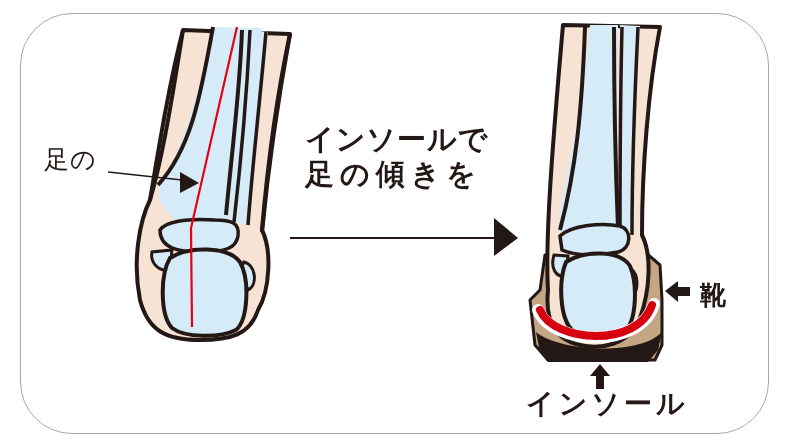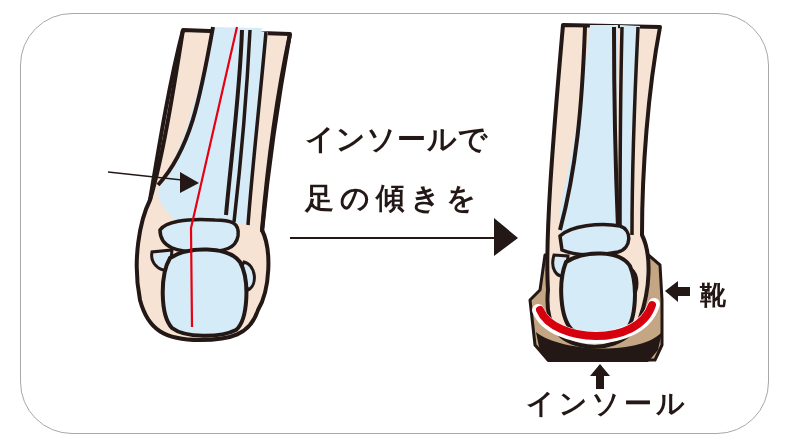--- a/index.html
+++ b/index.html
@@ -5,21 +5,21 @@
   html, body { margin: 0; padding: 0; background: #ffffff; }
   body { width: 790px; height: 445px; position: relative; overflow: hidden;
          font-family: "DejaVu Sans", sans-serif; }
   .frame { position: absolute; left: 20px; top: 13px; width: 749px; height: 421px;
            border: 1.3px solid #a8a8a8; border-radius: 52px; box-sizing: border-box; background:#fff; }
   svg.art { position: absolute; left: 0; top: 0; }
   .label { position: absolute; color: #231815; font-weight: bold; line-height: 1; white-space: nowrap; }
   .tilt-label { left: 44px; top: 146px; font-size: 25px; font-weight: normal; line-height: 28px; letter-spacing: 1px; }
   .headline { left: 305px; top: 122px; font-size: 29px; line-height: 35px; letter-spacing: 1px; font-weight: 900; }
   .headline div { display: block; }
-  .line2 { letter-spacing: 6px; margin-top: 24px; }
+  .line2 { letter-spacing: 6px; }
   .line3 { letter-spacing: 17px; }
   .shoe-label { left: 700px; top: 282px; font-size: 26px; }
   .insole-label { left: 526px; top: 390px; font-size: 28px; font-weight: bold; letter-spacing: 4px; }
 </style>
 </head>
 <body>
 
 <div class="frame"></div>
 
 <svg class="art" width="790" height="445" viewBox="0 0 790 445">
@@ -83,20 +83,21 @@
     <path d="M538 310 C552 345 640 350 654 304" fill="none" stroke="#ffffff" stroke-width="12" stroke-linecap="round"></path>
     <path d="M540 310 C554 343 638 348 652 305" fill="none" stroke="#d7000f" stroke-width="8" stroke-linecap="round"></path>
 
     <polygon points="665,291 678,281 678,287 690,287 690,296 678,296 678,302" fill="#231815"></polygon>
 
     <polygon points="600,364 590,376 596,376 596,389 604,389 604,376 610,376" fill="#231815"></polygon>
   </g>
 </svg>
 
 <div class="label tilt-label">
+  <div>足の</div>
 </div>
 
 <div class="label headline">
   <div>インソールで</div>
   <div class="line2">足の傾きを</div>
 </div>
 
 <div class="label shoe-label">靴</div>
 <div class="label insole-label">インソール</div>
 

